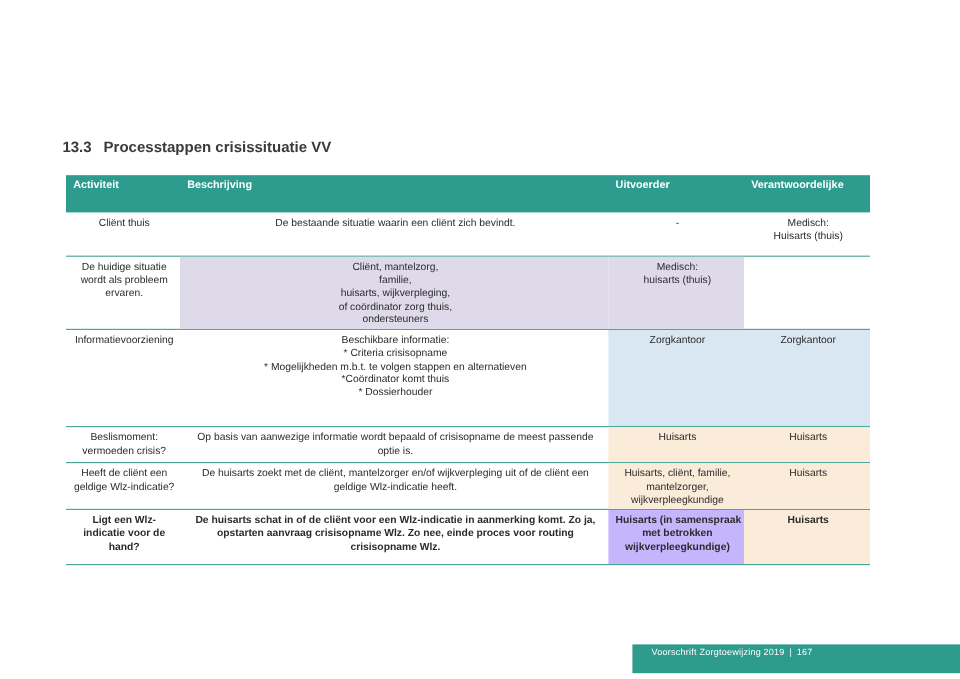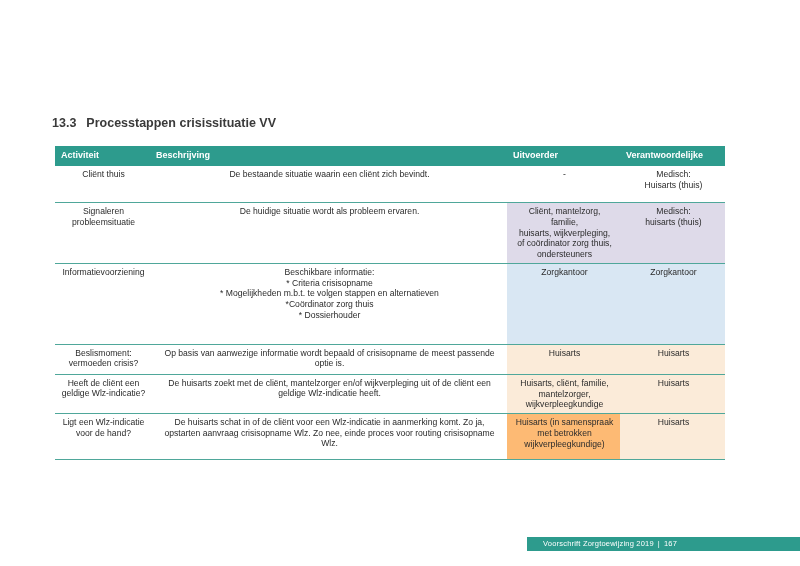--- a/index.html
+++ b/index.html
@@ -34,47 +34,47 @@
   .t-header {
     display: grid;
     grid-template-columns: 95px 357px 113px 105px;
     background: #2d9b8d;
     color: #ffffff;
     font-weight: bold;
     font-size: 9px;
     min-height: 20px;
     align-items: center;
   }
-  .t-header .h-cell { padding: 3px 4px 3px 6px; }
+  .t-header .h-cell { padding: 3px 4px 17px 6px; }
 
   .t-body .t-row {
     display: grid;
     grid-template-columns: 95px 357px 113px 105px;
     border-top: 1.5px solid #4fa79a;
   }
   .t-body .t-row:first-child { border-top: none; }
   .t-body { border-bottom: 1.5px solid #4fa79a; text-align: center; }
 
   .t-cell { padding: 3px 4px 3px 6px; }
   .t-cell .line { min-height: 10.75px; }
   .c-uit .line, .c-ver .line { white-space: nowrap; }
 
   .row-0 { min-height: 36px; }
   .row-1 { min-height: 60px; }
   .row-2 { min-height: 81px; }
   .row-3 { min-height: 30px; }
   .row-4 { min-height: 36px; }
-  .row-5 { min-height: 46px; }
+  .row-5 { min-height: 46px; font-weight: bold; }
 
   .footer-bar {
     position: absolute;
     left: 527px;
     top: 537px;
     width: 273px;
-    height: 14px;
+    height: 24px;
     background: #2d9b8d;
     color: #ffffff;
     font-size: 7.5px;
     line-height: 14px;
     padding-left: 16px;
     letter-spacing: 0.2px;
   }
   .footer-bar .sep { margin: 0 4px; }
 </style>
 </head>
@@ -101,23 +101,20 @@
         </div>
         <div class="t-cell c-uit">
           <div class="line">-</div>
         </div>
         <div class="t-cell c-ver">
           <div class="line">Medisch:</div>
           <div class="line">Huisarts (thuis)</div>
         </div>
       </div>
       <div class="t-row row-1">
-        <div class="t-cell c-act">
-          <div class="line">Signaleren probleemsituatie</div>
-        </div>
         <div class="t-cell c-desc">
           <div class="line">De huidige situatie wordt als probleem ervaren.</div>
         </div>
         <div class="t-cell c-uit" style="background: rgb(222, 218, 233);">
           <div class="line">Cliënt, mantelzorg,</div>
           <div class="line">familie,</div>
           <div class="line">huisarts, wijkverpleging,</div>
           <div class="line">of coördinator zorg thuis,</div>
           <div class="line">ondersteuners</div>
         </div>
@@ -127,21 +124,21 @@
         </div>
       </div>
       <div class="t-row row-2">
         <div class="t-cell c-act">
           <div class="line">Informatievoorziening</div>
         </div>
         <div class="t-cell c-desc">
           <div class="line">Beschikbare informatie:</div>
           <div class="line">* Criteria crisisopname</div>
           <div class="line">* Mogelijkheden m.b.t. te volgen stappen en alternatieven</div>
-          <div class="line">*Coördinator zorg thuis</div>
+          <div class="line">*Coördinator komt thuis</div>
           <div class="line">* Dossierhouder</div>
         </div>
         <div class="t-cell c-uit" style="background: rgb(217, 231, 243);">
           <div class="line">Zorgkantoor</div>
         </div>
         <div class="t-cell c-ver" style="background: rgb(217, 231, 243);">
           <div class="line">Zorgkantoor</div>
         </div>
       </div>
       <div class="t-row row-3">
@@ -174,21 +171,21 @@
           <div class="line">Huisarts</div>
         </div>
       </div>
       <div class="t-row row-5">
         <div class="t-cell c-act">
           <div class="line">Ligt een Wlz-indicatie voor de hand?</div>
         </div>
         <div class="t-cell c-desc">
           <div class="line">De huisarts schat in of de cliënt voor een Wlz-indicatie in aanmerking komt. Zo ja, opstarten aanvraag crisisopname Wlz. Zo nee, einde proces voor routing crisisopname Wlz.</div>
         </div>
-        <div class="t-cell c-uit" style="background: #fdba74;">
+        <div class="t-cell c-uit" style="background: #c4b5fd;">
           <div class="line">Huisarts (in samenspraak</div>
           <div class="line">met betrokken</div>
           <div class="line">wijkverpleegkundige)</div>
         </div>
         <div class="t-cell c-ver" style="background: rgb(251, 235, 217);">
           <div class="line">Huisarts</div>
         </div>
       </div>
     </div>
 </div>

